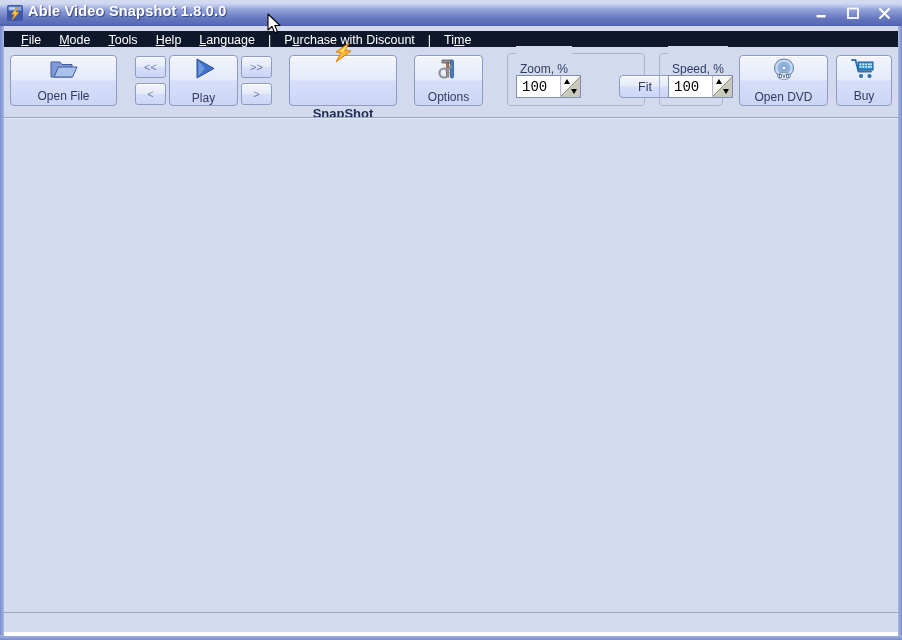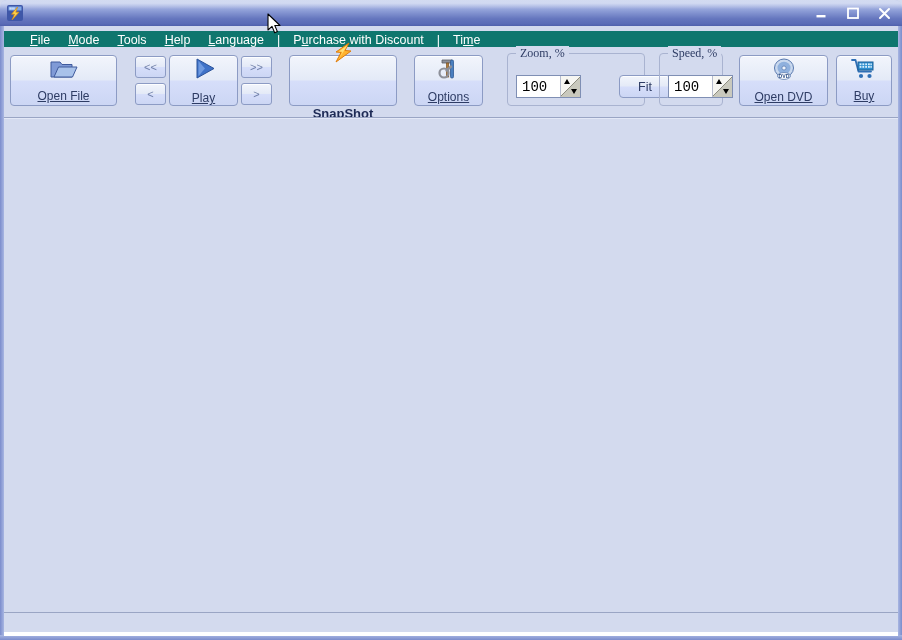--- a/index.html
+++ b/index.html
@@ -60,23 +60,23 @@
   .capbtn {
     width: 19px; height: 18px;
     display: flex; align-items: center; justify-content: center;
     cursor: default;
   }
   .capbtn svg { display: block; }
 
   
   #menubar {
     position: absolute; left: 4px; top: 31px; right: 4px; height: 19px;
-    background: #0f766e;
+    background: #0f172a;
     display: flex; align-items: center;
-    padding-left: 17px;
+    padding-left: 8px;
     box-sizing: border-box;
   }
   .menu-item {
     font-size: 12.5px; color: #ffffff;
     padding: 0 9px; white-space: nowrap; cursor: default;
     line-height: 19px;
   }
   .menu-item u { text-decoration: underline; }
   .menu-sep {
     font-size: 12.5px; color: #ffffff; padding: 0 4px;
@@ -102,21 +102,21 @@
     position: absolute;
     background: linear-gradient(to bottom, #f2f5fc 0%, #e4eaf7 48%, #d6defa 52%, #ccd6f4 100%);
     border: 1px solid #8c9bc4;
     border-radius: 4px;
     box-shadow: inset 0 1px 0 rgba(255,255,255,.85);
     display: flex; flex-direction: column;
     align-items: center; justify-content: center;
     cursor: default; box-sizing: border-box;
   }
   .tb-btn .lbl {
-    font-size: 12px; color: #2e3c64; margin-top: 9px; white-space: nowrap; text-decoration: underline;
+    font-size: 12px; color: #2e3c64; margin-top: 9px; white-space: nowrap;
   }
   .tb-btn .lbl.bold { font-weight: bold; font-size: 13px; color: #1d2a55; }
   .tb-btn .ic { display: flex; align-items: center; justify-content: center; }
 
   
   .nav-btn {
     position: absolute;
     background: linear-gradient(to bottom, #f2f5fc 0%, #e4eaf7 48%, #d6defa 52%, #ccd6f4 100%);
     border: 1px solid #8c9bc4;
     border-radius: 3px;
@@ -128,22 +128,22 @@
   
   .groupbox {
     position: absolute;
     border: 1px solid #a9b3d0;
     border-radius: 4px;
     box-sizing: border-box;
   }
   .groupbox > .gb-title {
     position: absolute; top: -8px; left: 8px;
     background: #d3daee;
-    padding: 0 4px;
-    font-size: 12px; color: #2e3c64; white-space: nowrap; font-family: Liberation Serif, serif;
+    padding: 16px 4px;
+    font-size: 12px; color: #2e3c64; white-space: nowrap;
   }
 
   
   .spin-edit {
     position: absolute;
     background: #ffffff;
     border: 1px solid #7f8fb4;
     box-sizing: border-box;
     display: flex; align-items: stretch;
   }
@@ -219,20 +219,21 @@
       <svg width="18" height="18" viewBox="0 0 18 18">
         <rect x="1" y="1" width="16" height="16" rx="2" fill="#3f57a8"></rect>
         <rect x="2.5" y="2.5" width="13" height="4" fill="#7fa8e8"></rect>
         <rect x="3.5" y="3.4" width="1.3" height="2.2" fill="#dce8fb"></rect>
         <rect x="5.4" y="3.4" width="1.3" height="2.2" fill="#dce8fb"></rect>
         <rect x="7.3" y="3.4" width="1.3" height="2.2" fill="#dce8fb"></rect>
         <polygon points="11.5,3 5.5,10.2 8.5,10.2 6,16 13,8.2 9.8,8.2" fill="#ffd24a" stroke="#d98a10" stroke-width=".7"></polygon>
       </svg>
     </span>
 
+    <span id="title-text">Able Video Snapshot 1.8.0.0</span>
 
     <div class="caption-btns">
       <span class="capbtn">
         <svg width="14" height="14" viewBox="0 0 14 14">
           <rect x="2.5" y="9" width="9" height="2.4" fill="#ffffff"></rect>
         </svg>
       </span>
       <span class="capbtn">
         <svg width="14" height="14" viewBox="0 0 14 14">
           <rect x="2" y="2.5" width="10" height="9.5" fill="none" stroke="#ffffff" stroke-width="1.8"></rect>

